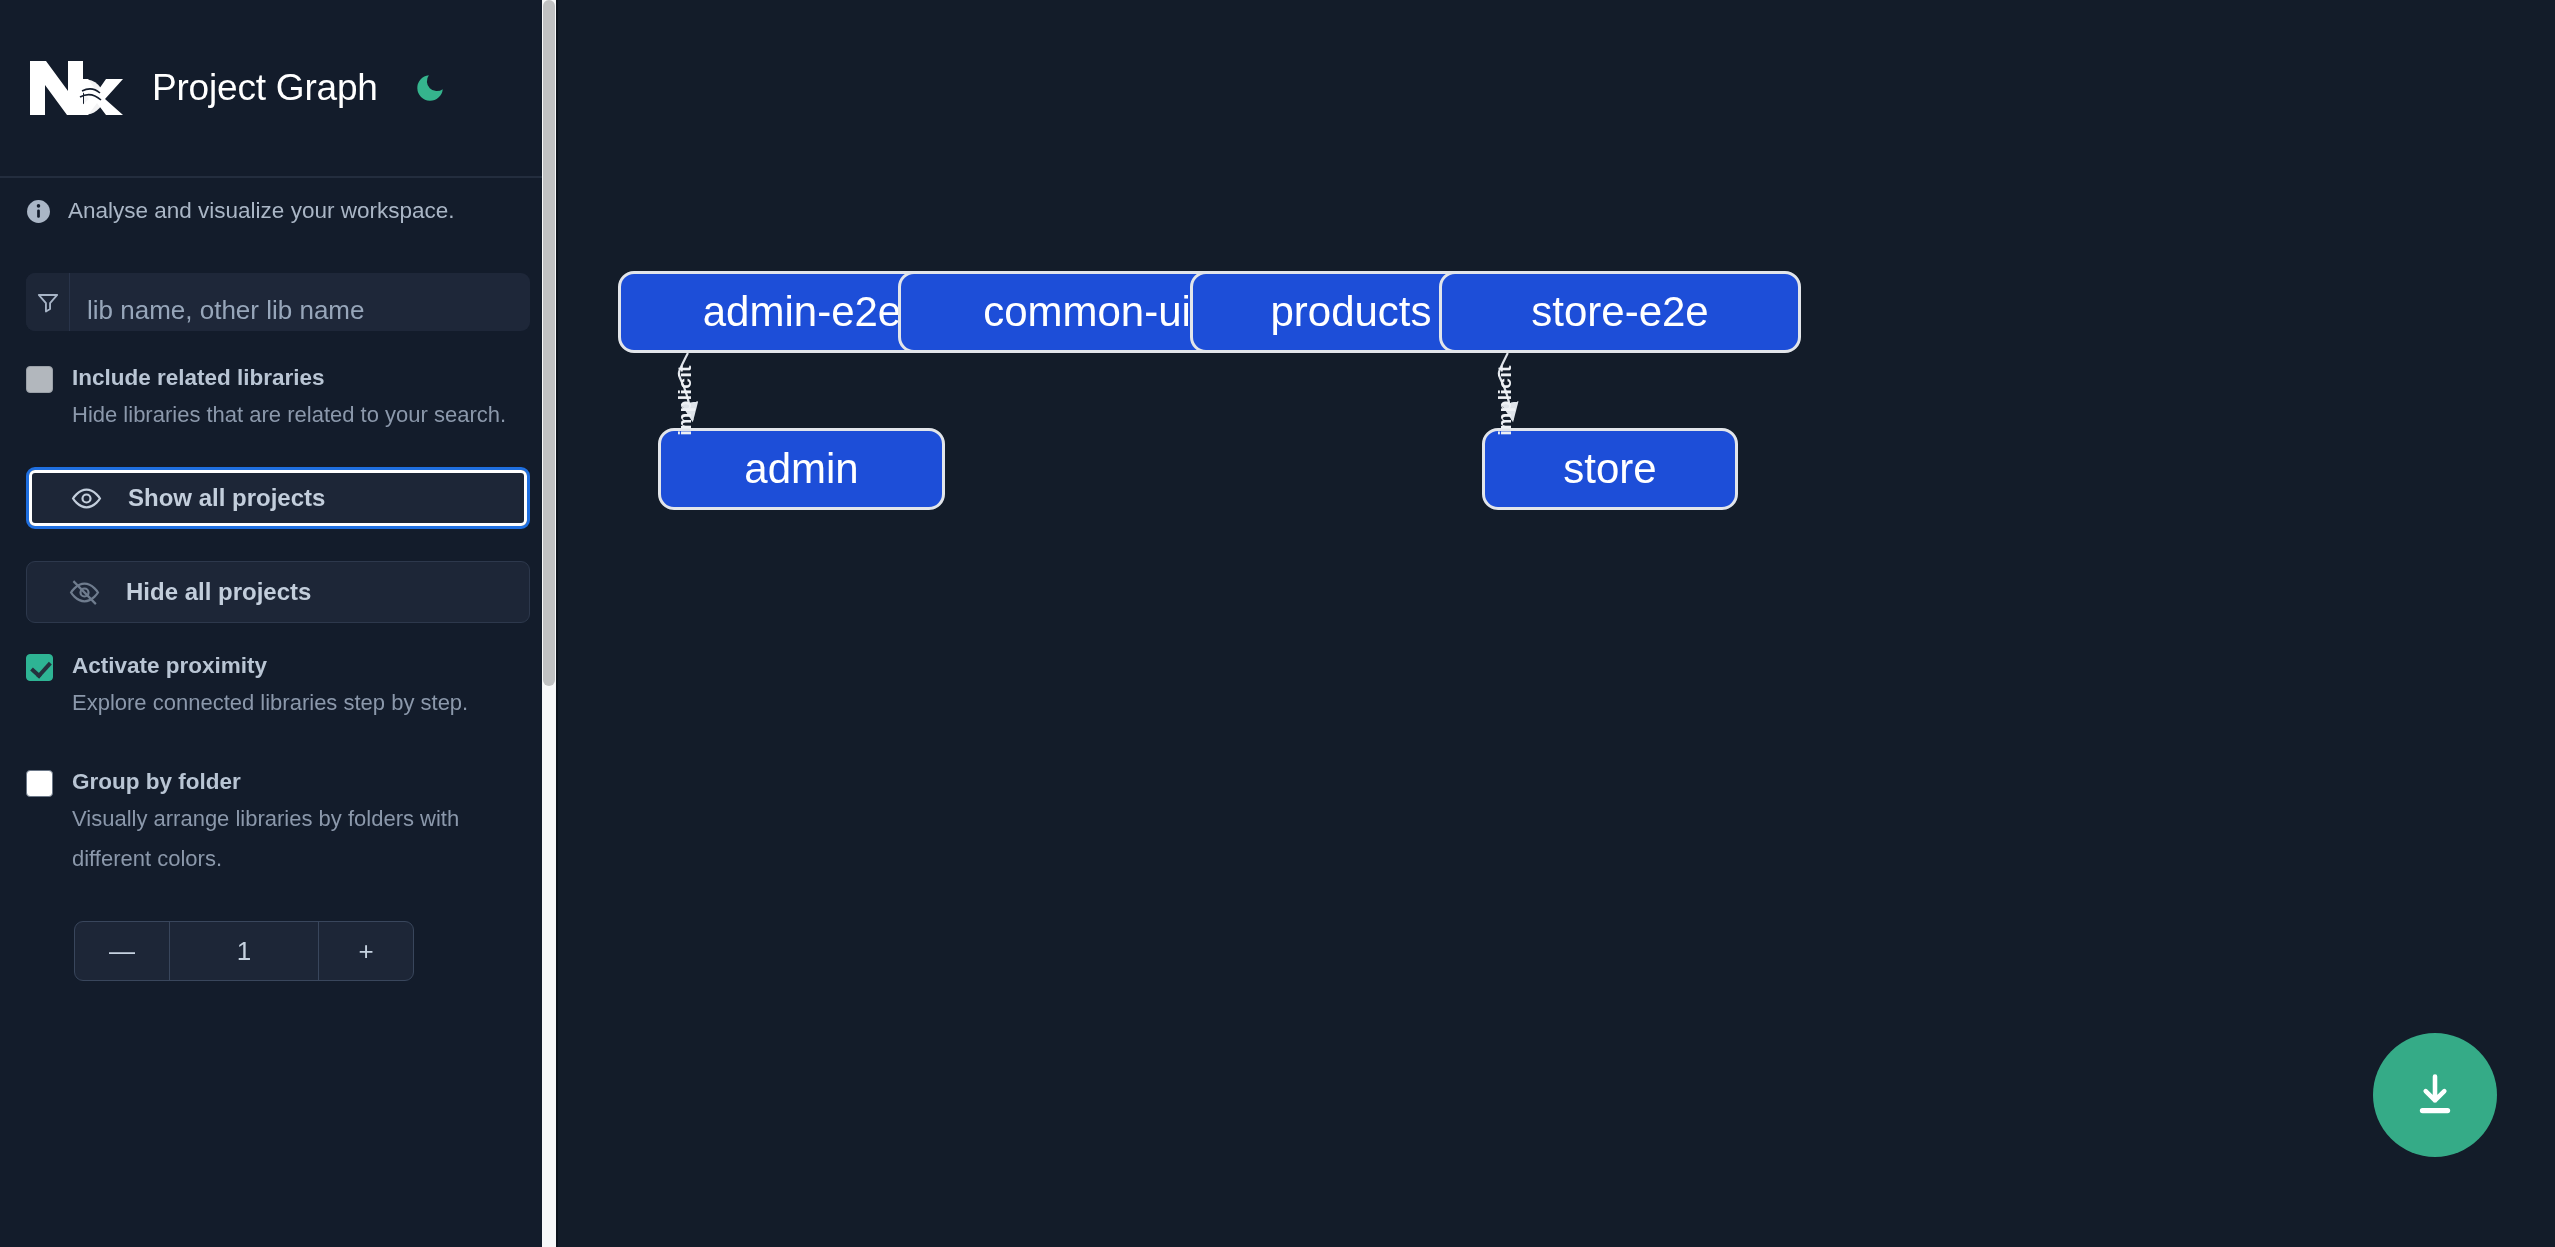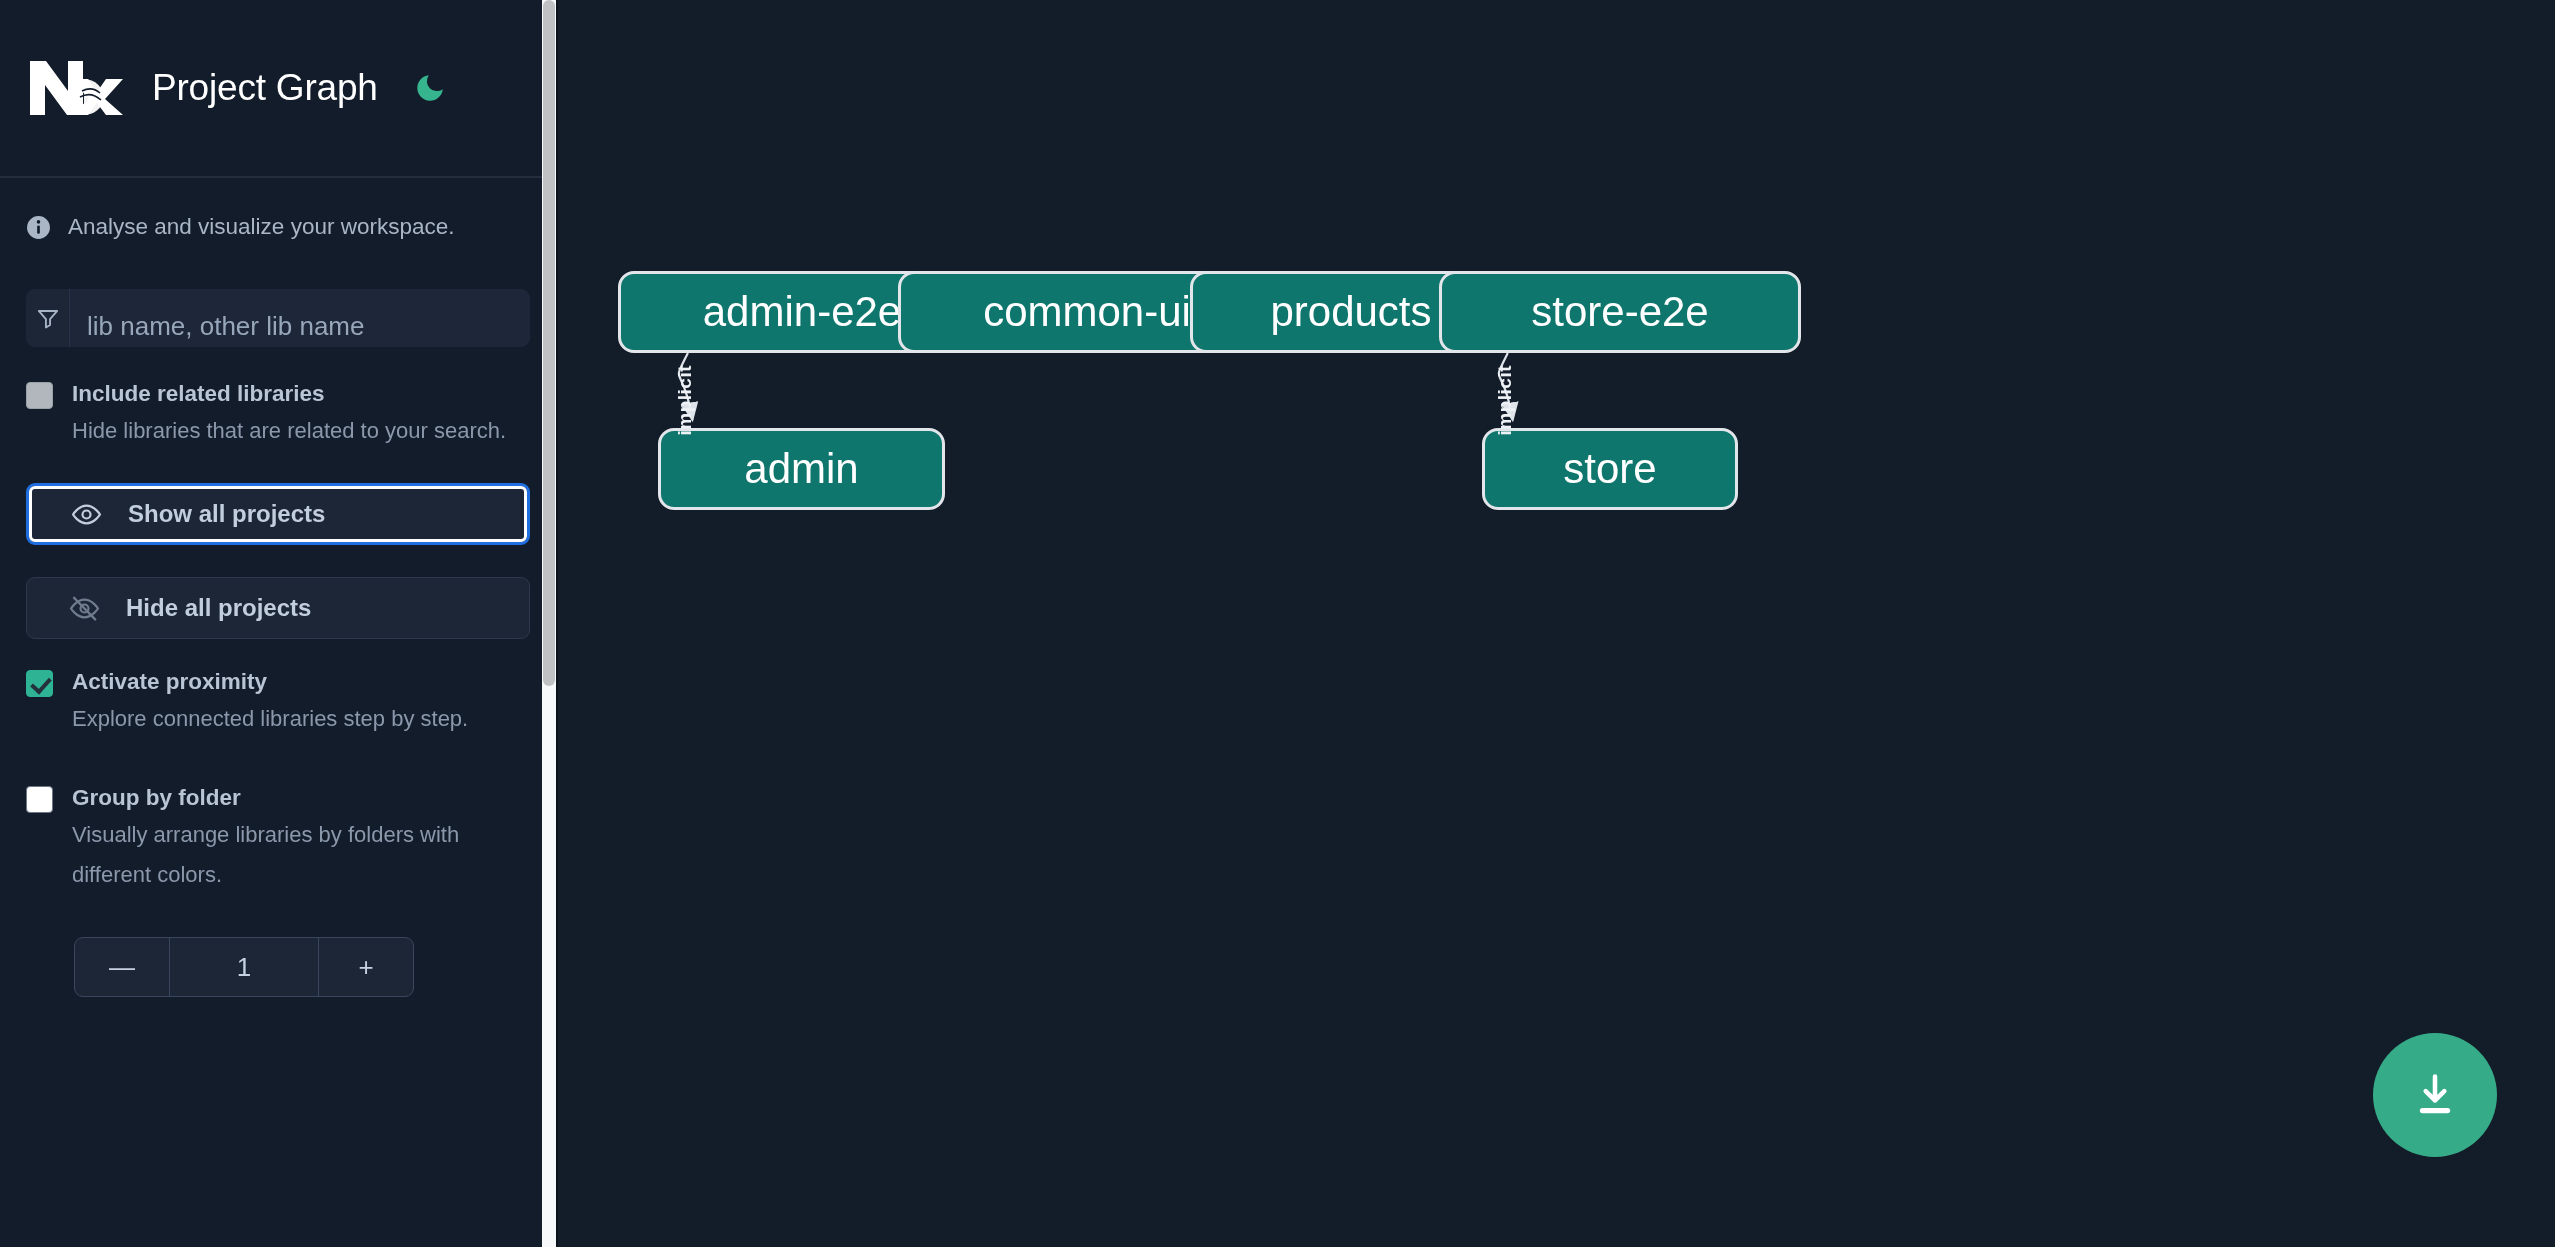--- a/index.html
+++ b/index.html
@@ -35,21 +35,21 @@
   .theme-toggle {
     margin-left: 30px; width: 44px; height: 44px;
     display: flex; align-items: center; justify-content: center;
     cursor: pointer;
   }
 
   .sb-body { padding: 0 26px; }
 
   .tagline {
     display: flex; align-items: center; gap: 17px;
-    margin-top: 32px; height: 34px;
+    margin-top: 16px; height: 34px;
   }
   .tagline .info-icon { width: 25px; height: 25px; flex: 0 0 25px; }
   .tagline .txt { font-size: 22.5px; color: #aab6c6; white-space: nowrap; }
 
   .filter-box {
     margin-top: 45px;
     height: 58px;
     display: flex; align-items: stretch;
     background: #1e2739;
     border-radius: 9px;
@@ -164,21 +164,21 @@
     position: relative;
     flex: 1 1 auto;
     height: 1247px;
     background: #131c29;
     border-left: 2px solid #0b121c;
     overflow: hidden;
   }
   .gnode {
     position: absolute;
     display: flex; align-items: center; justify-content: center;
-    background: #0f766e;
+    background: #1d4ed8;
     border: 3px solid #e2e5ea;
     border-radius: 16px;
     color: #ffffff;
     font-size: 42px;
     white-space: nowrap;
     cursor: pointer;
     box-sizing: border-box;
   }
   #graph-svg { position: absolute; left: 0; top: 0; width: 100%; height: 100%; pointer-events: none; }
   .edge-label {

